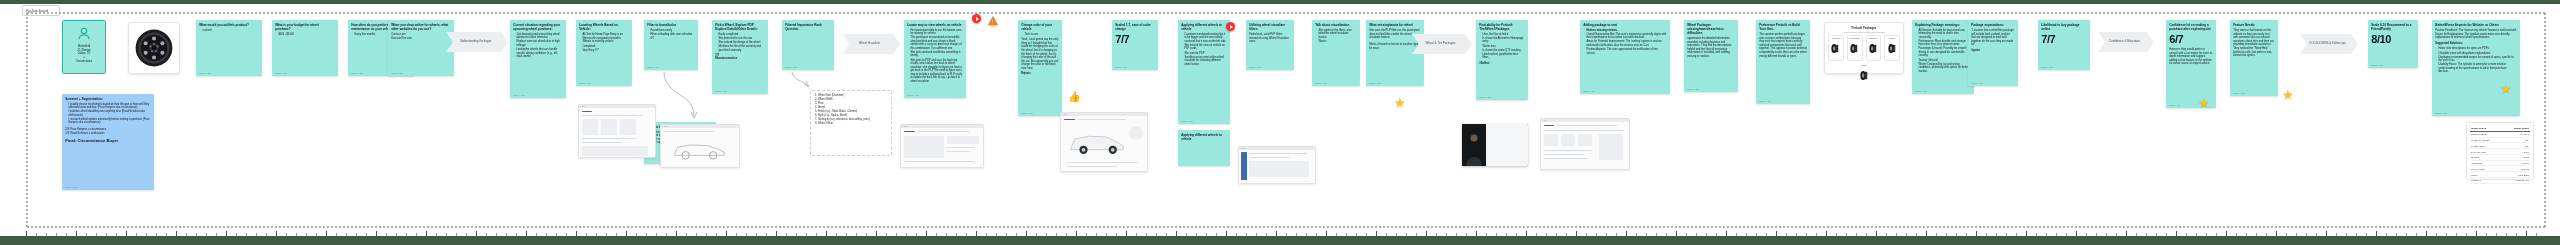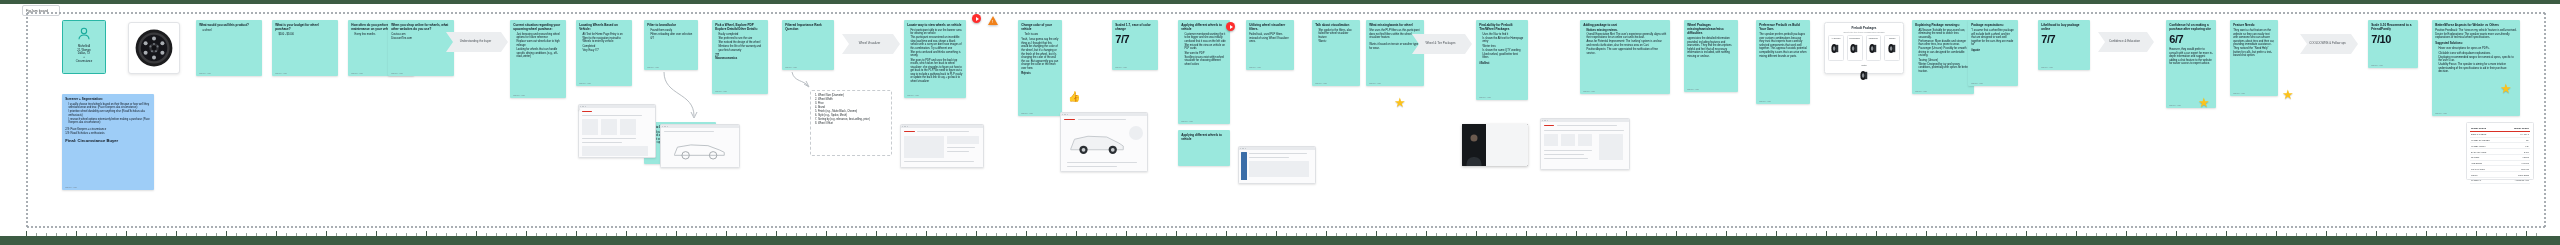--- a/index.html
+++ b/index.html
@@ -615,21 +615,21 @@
   </div>
 
   <div class="sticker star" style="left:2282px;top:84px;">★</div>
 
   <div class="chev" style="left:2300px;top:30px;width:58px;height:20px;">
     <span>COOLDOWNS &amp; Follow ups</span>
   </div>
 
   <div class="note" style="left:2368px;top:16px;width:50px;height:48px;">
     <p class="t">Scale 0-10 Recommend to a Friend/Family</p>
-    <p class="big">7/10</p>
+    <p class="big">8/10</p>
     <span class="by">Shelley Hall</span>
   </div>
 
   <div class="note" style="left:2432px;top:16px;width:88px;height:96px;">
     <p class="t">Better/Worse Aspects for Website vs Others</p>
     <p class="b" style="margin-top:2px;">Positive Feedback: The 'view on my vehicle' feature is well-received.</p>
     <p class="b">Desire for Explanations: The speaker wants more user-friendly explanations of technical wheel specifications.</p>
     <p class="sub">Suggested Solutions:</p>
     <ul>
       <li>Hover over descriptions for specs on PDPs.</li>

